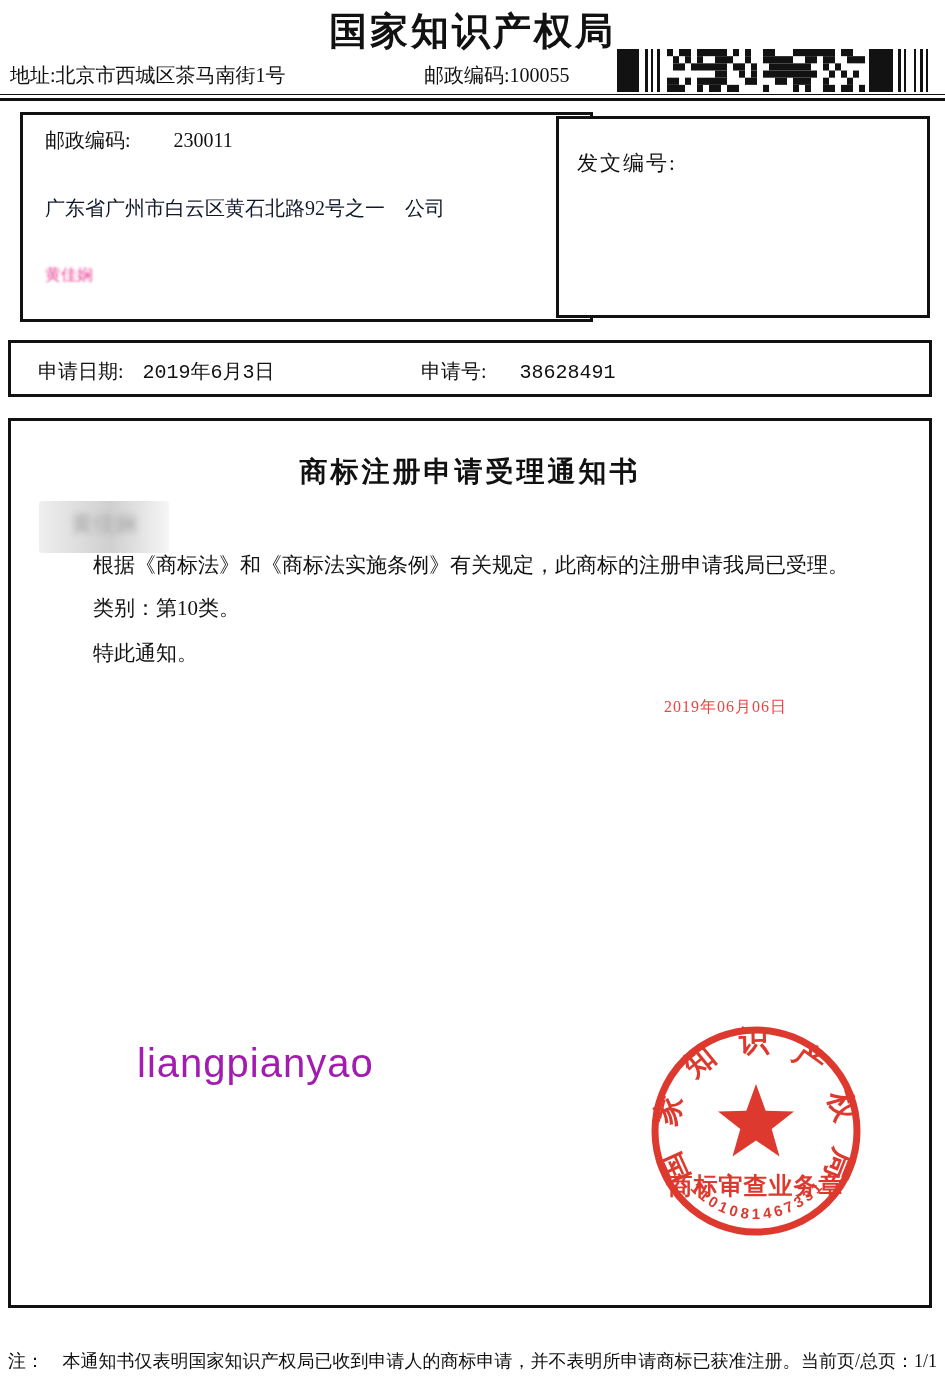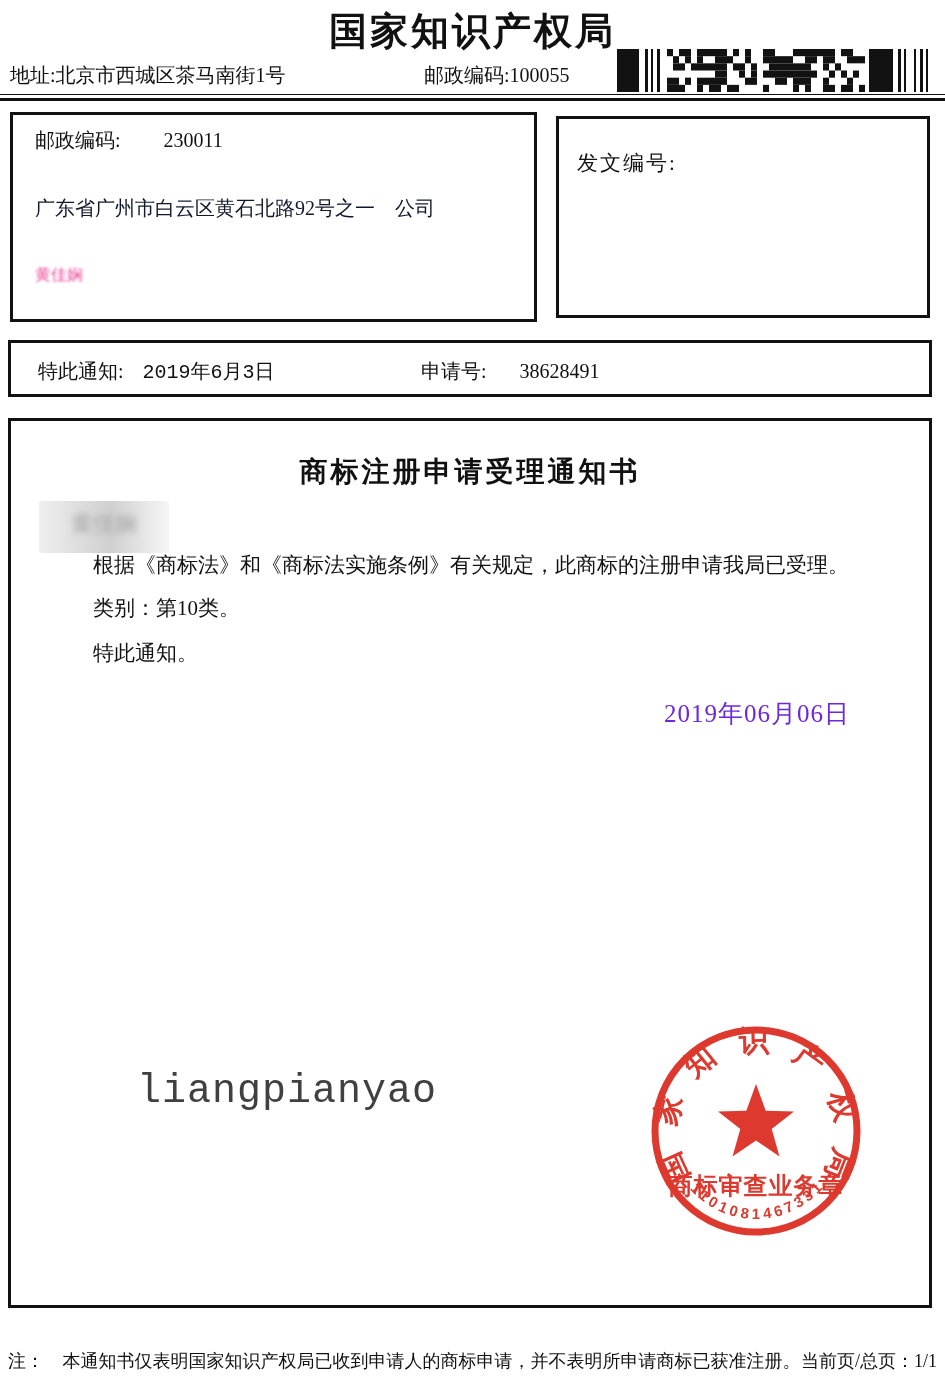--- a/index.html
+++ b/index.html
@@ -14,69 +14,69 @@
   }
   .addr-line{position:absolute;top:62px;left:10px;font-size:20px;}
   .postal-line{position:absolute;top:62px;left:424px;font-size:20px;}
   .barcode{position:absolute;top:49px;left:617px;width:318px;height:43px;}
   .head-rule{
     position:absolute;top:94px;left:0;width:945px;height:3px;
     border-top:1px solid #111;border-bottom:3px solid #111;
   }
   
   .box{position:absolute;border:3px solid #111;background:#fff;}
-  .recipient-box{top:112px;left:10px;width:521px;height:204px;}
+  .recipient-box{top:112px;left:20px;width:521px;height:204px;padding-left:46px;}
   .docnum-box{top:116px;left:556px;width:368px;height:196px;}
   .app-row-box{top:340px;left:8px;width:918px;height:51px;}
   .main-box{top:418px;left:8px;width:918px;height:884px;}
 
   .rec-postal{position:absolute;top:12px;left:22px;font-size:20px;}
   .rec-postal .val{margin-left:38px;}
   .rec-address{
     position:absolute;top:80px;left:22px;width:470px;font-size:20px;
     color:#0f172a;filter:blur(0.7px);white-space:nowrap;overflow:hidden;
   }
   .rec-name{
     position:absolute;top:150px;left:22px;font-size:16px;
     color:#ec4899;filter:blur(0.8px);
   }
   .doc-label{position:absolute;top:30px;left:18px;font-size:21px;letter-spacing:2px;text-align:right;}
   .doc-value{position:absolute;top:96px;left:62px;font-size:21px;letter-spacing:1px;}
 
   .app-date{position:absolute;top:15px;left:27px;font-size:20px;}
   .app-date .val{margin-left:14px;font-family:Liberation Mono, monospace;}
   .app-no{position:absolute;top:15px;left:410px;font-size:20px;}
-  .app-no .val{margin-left:28px;}
+  .app-no .val{margin-left:28px;font-family:Liberation Mono, monospace;}
 
   
   .notice-title{
     position:absolute;top:32px;left:0;width:918px;text-align:center;
     font-size:28px;font-weight:bold;letter-spacing:3px;
   }
   .redacted-blob{
     position:absolute;top:80px;left:28px;width:130px;height:52px;
     background:linear-gradient(90deg,rgba(190,190,190,.25),rgba(150,150,150,.45) 55%,rgba(210,210,210,.2));
     border-radius:3px;overflow:hidden;
   }
   .redacted-blob span{
     display:block;margin-top:8px;font-size:22px;color:#8a8a8a;
     filter:blur(3px);opacity:.7;text-align:center;
   }
   .body-l1{position:absolute;top:130px;left:82px;width:800px;font-size:21px;}
   .body-l2{position:absolute;top:173px;left:82px;font-size:21px;}
   .body-l3{position:absolute;top:218px;left:82px;font-size:21px;}
   .trademark-name{
-    position:absolute;top:648px;left:126px;
-    font-family:Liberation Mono, monospace;
-    font-size:40px;color:#404040;letter-spacing:1px;
+    position:absolute;top:620px;left:126px;
+    font-family:Liberation Sans, sans-serif;
+    font-size:40px;color:#a21caf;letter-spacing:1px;
   }
   
   .stamp{position:absolute;top:600px;left:635px;width:220px;height:220px;opacity:.93;}
   .stamp-date{
-    position:absolute;top:697px;left:664px;font-size:25px;color:#6d28d9;
+    position:absolute;top:697px;left:664px;font-size:16px;color:#ef4444;
     letter-spacing:1px;z-index:5;
   }
   
   .agency-line{position:absolute;top:1313px;left:8px;font-size:20px;}
   .note-row{position:absolute;top:1349px;left:8px;width:929px;font-size:18px;}
   .note-label{margin-right:14px;}
   .page-counter{position:absolute;right:0;top:0;font-size:18px;}
 </style>
 </head>
 <body>
@@ -219,21 +219,21 @@
     <div class="rec-address">广东省广州市白云区黄石北路92号之一　公司</div>
     <div class="rec-name">黄佳娴</div>
   </div>
 
   <div class="box docnum-box">
     <div class="doc-label">发文编号:</div>
   </div>
 
   <div class="box app-row-box">
     <div class="app-date">
-      <span>特此通知:</span>
+      <span>申请日期:</span>
       <span class="val">2019年6月3日</span>
     </div>
     <div class="app-no">
       <span>申请号:</span>
       <span class="val">38628491</span>
     </div>
   </div>
 
   <div class="box main-box">
     <div class="notice-title">商标注册申请受理通知书</div>

